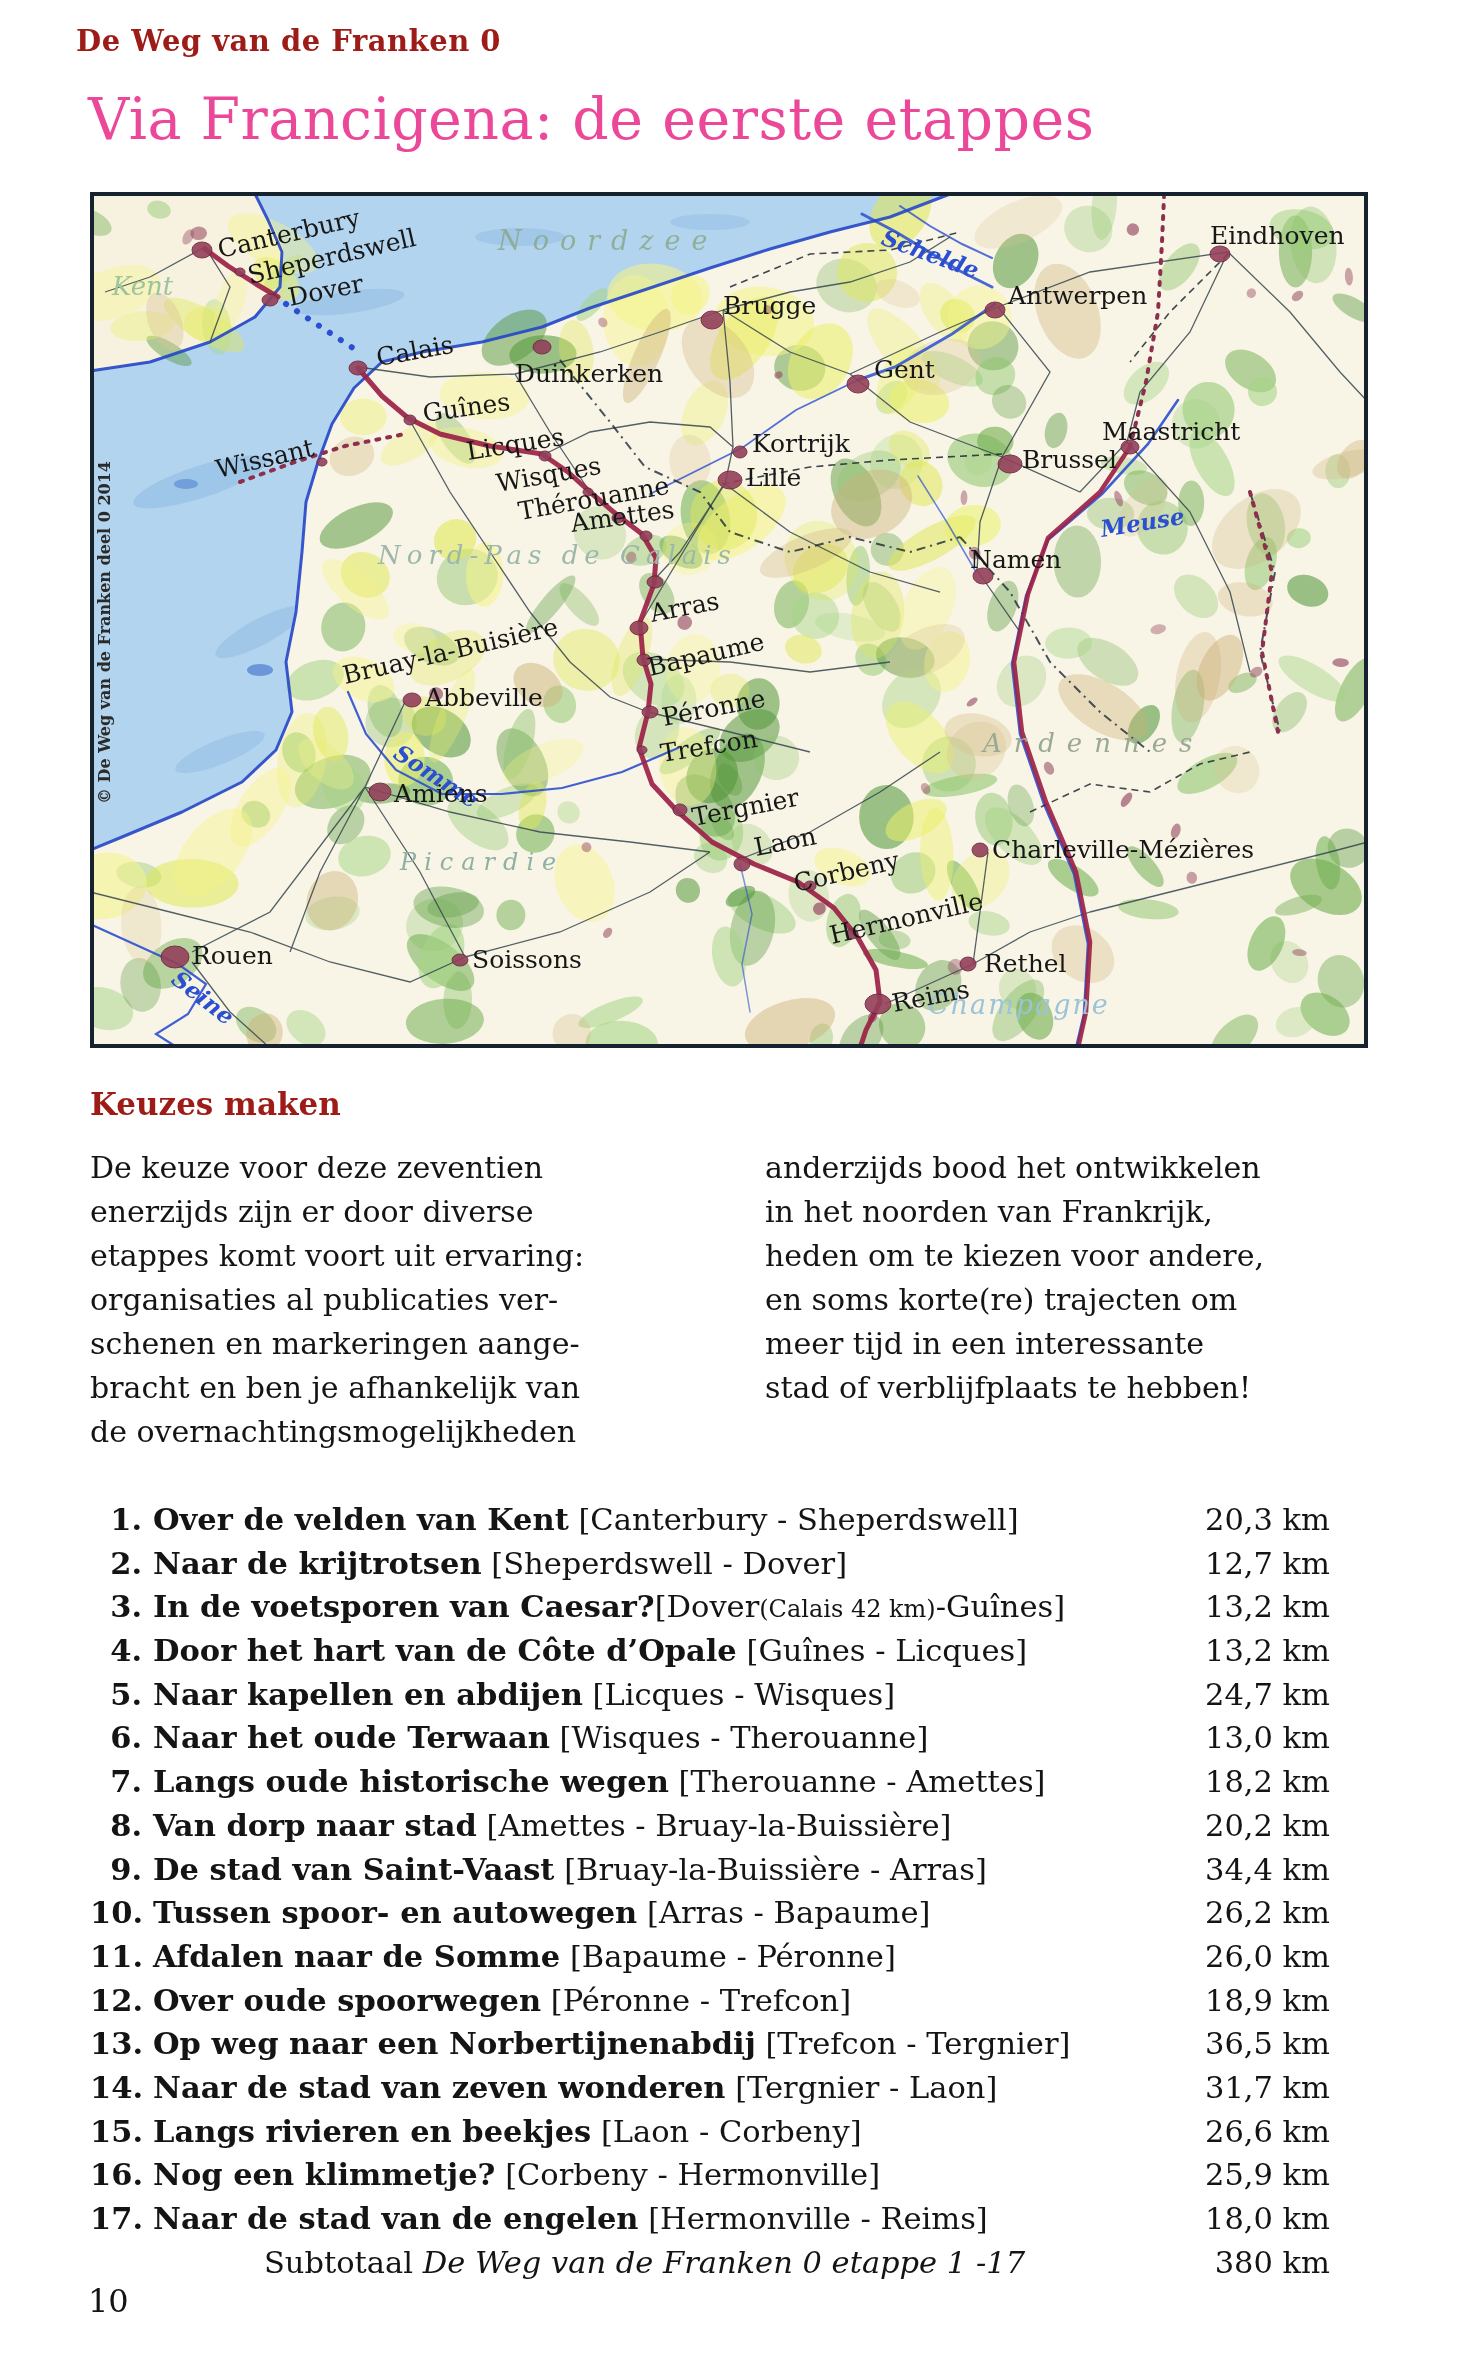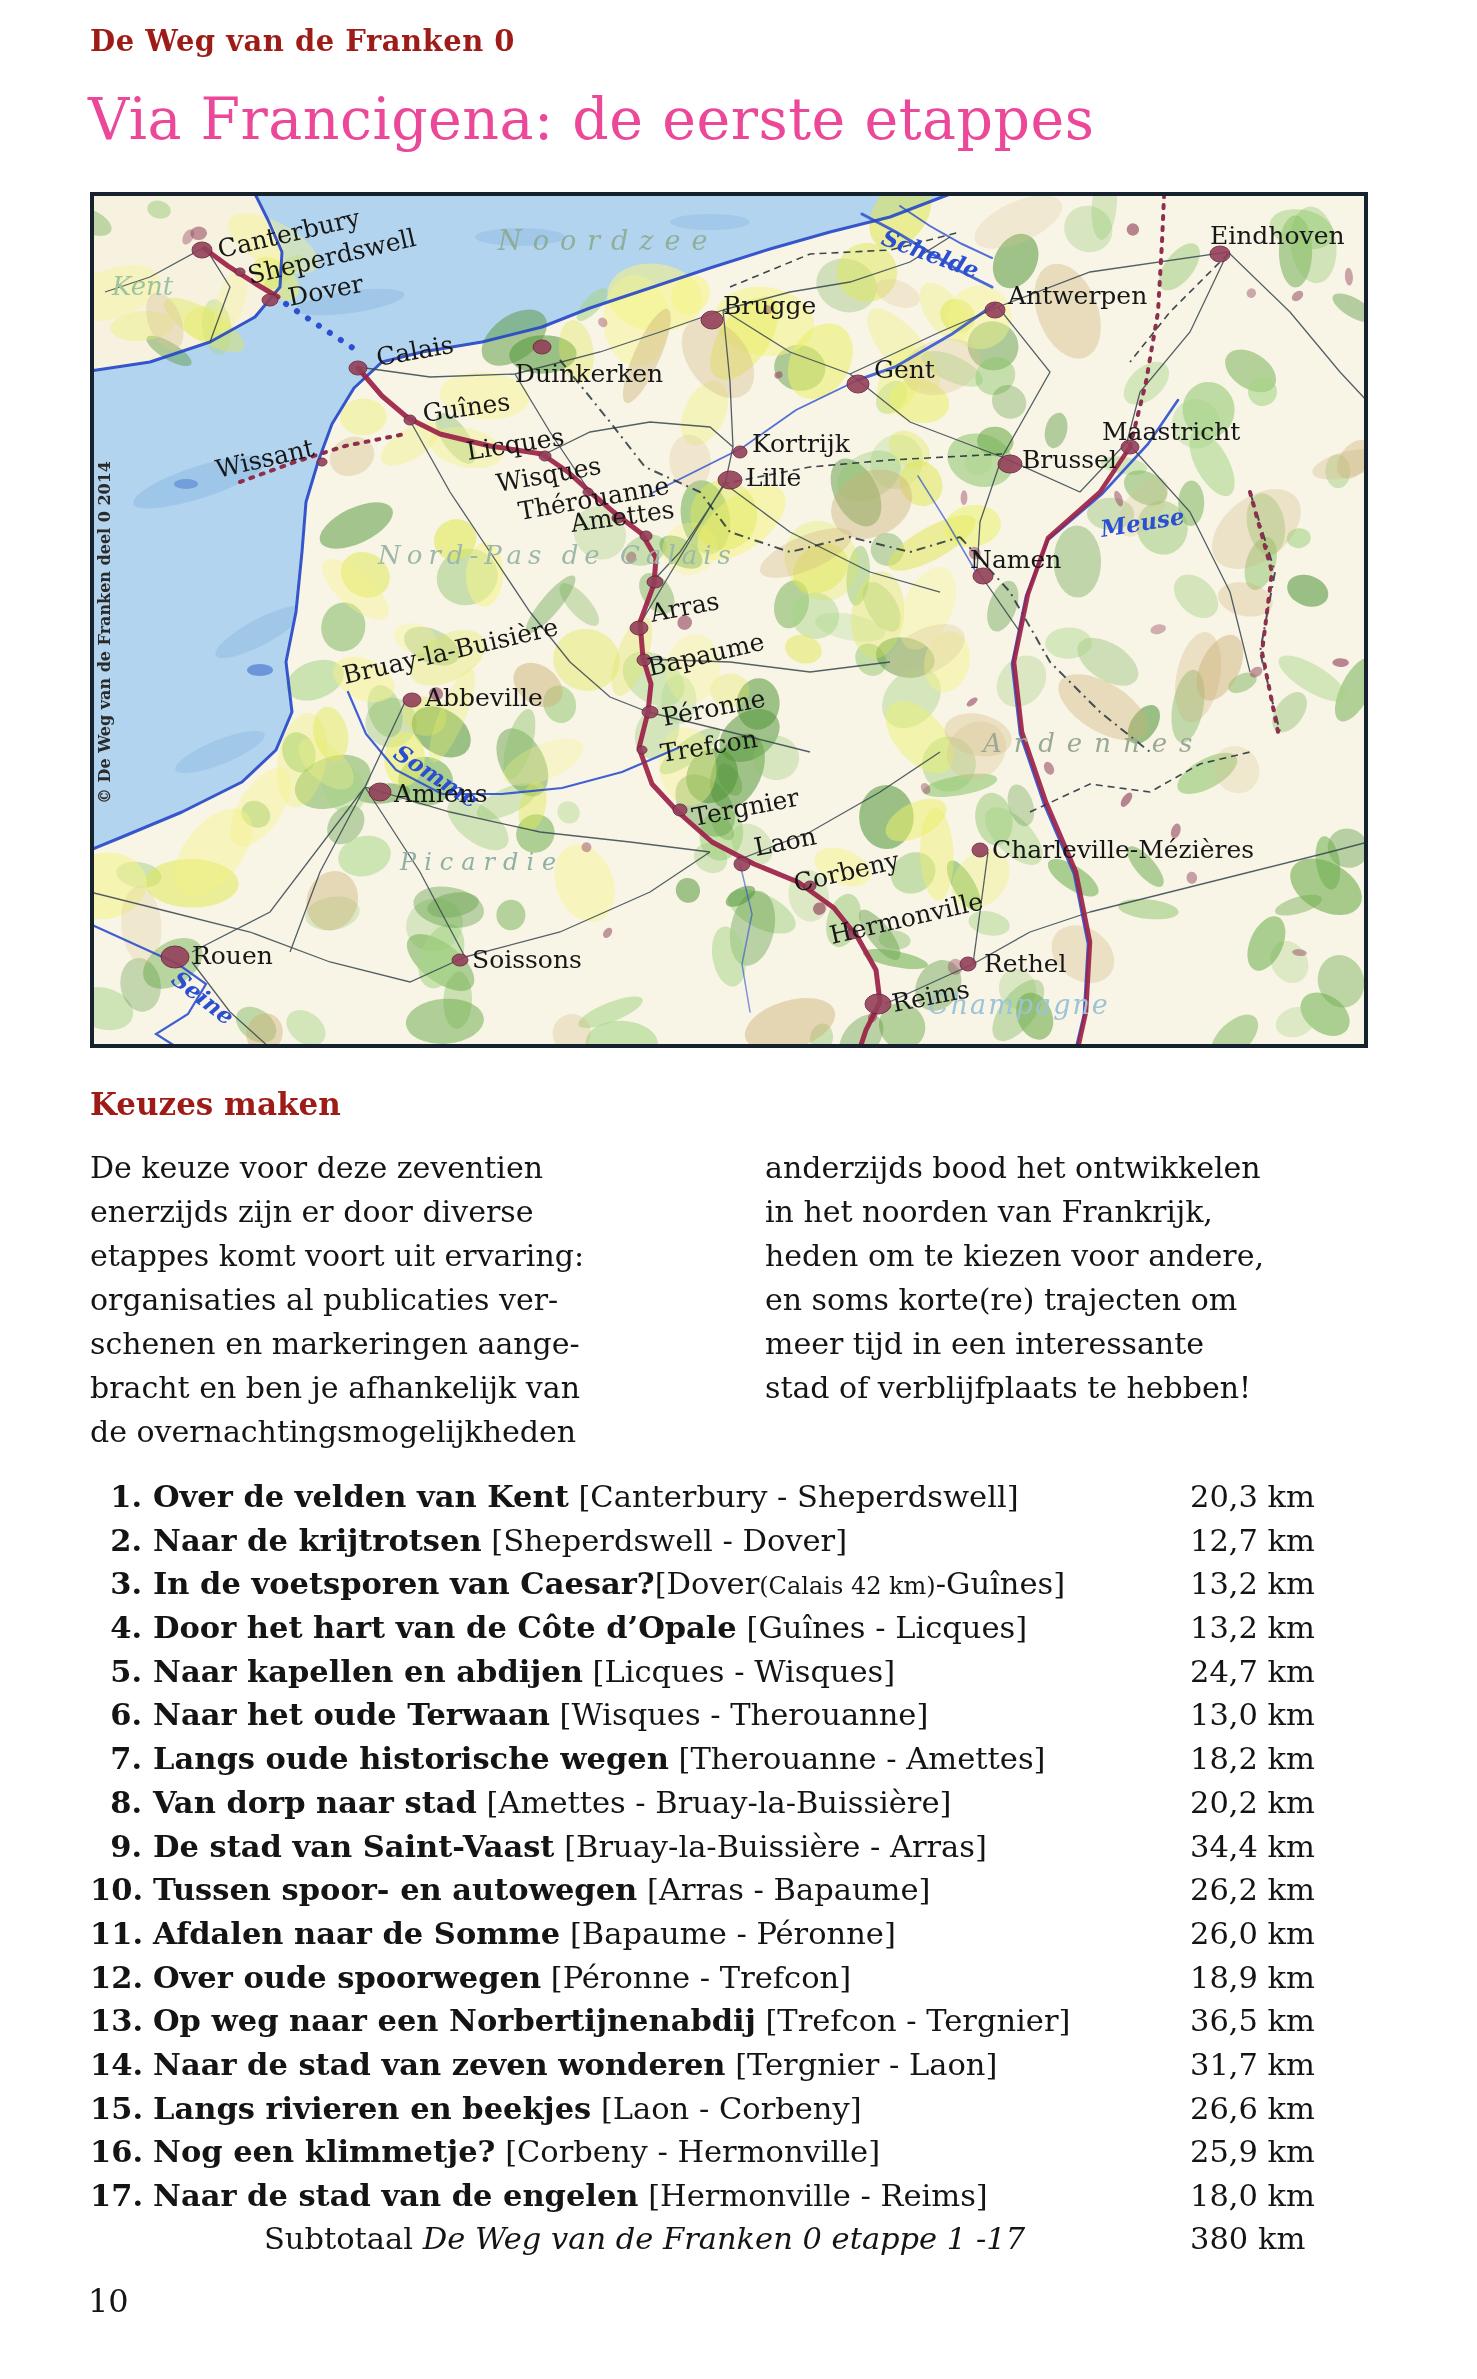--- a/index.html
+++ b/index.html
@@ -1,37 +1,37 @@
 <!DOCTYPE html>
 <html><head>
 <meta charset="utf-8">
 <style>
   html,body{margin:0;padding:0;background:#ffffff;}
   .page{position:relative;width:1477px;height:2379px;background:#fff;overflow:hidden;
         font-family:"DejaVu Serif","Liberation Serif",serif;color:#141414;}
-  .kicker{position:absolute;left:90px;top:24px;font-size:29px;font-weight:bold;color:#9e1c18;letter-spacing:.5px;}
+  .kicker{position:absolute;left:76px;top:24px;font-size:29px;font-weight:bold;color:#9e1c18;letter-spacing:.5px;}
   .doc-title{position:absolute;left:88px;top:86px;font-size:57px;font-weight:normal;color:#ec4899;letter-spacing:.5px;}
   .map-wrap{position:absolute;left:90px;top:192px;width:1278px;height:856px;}
   svg text{font-family:"DejaVu Serif","Liberation Serif",serif;}
   .city{font-size:25px;fill:#171717;}
   .region{font-style:italic;fill:#90ad92;}
   .river-label{font-size:23px;font-weight:bold;font-style:italic;fill:#2b4fd0;}
   .sea-label{font-size:27px;font-style:italic;letter-spacing:11px;fill:#8aa98c;opacity:.85;}
   .copyright{font-size:16px;font-weight:bold;fill:#2a2a2a;}
   .section-head{position:absolute;left:90px;top:1086px;font-size:31px;font-weight:bold;color:#9e1c18;}
   .col{position:absolute;top:1146px;font-size:30px;line-height:44px;white-space:nowrap;}
   .col-left{left:90px;width:600px;}
   .col-right{left:765px;width:620px;}
   .etappes{position:absolute;left:90px;top:1478px;width:1240px;font-size:30.5px;}
   .etappe-row{display:flex;align-items:baseline;height:43.7px;white-space:nowrap;}
   .num{flex:none;width:52px;text-align:right;font-weight:bold;}
   .ebody{flex:1;padding-left:11px;overflow:hidden;}
   .etitle{font-weight:bold;}
   .esmall{font-size:24px;}
-  .km{flex:none;width:140px;text-align:left;}
+  .km{flex:none;width:140px;text-align:right;margin-top:24px;}
   .subtotal .ebody{text-align:center;padding-right:54px;}
   .subtotal .italic{font-style:italic;}
   .pageno{position:absolute;left:88px;top:2282px;font-size:32px;}
 </style>
 </head>
 <body>
 
 <div class="page">
 
   <div class="kicker">De Weg van de Franken 0</div>

